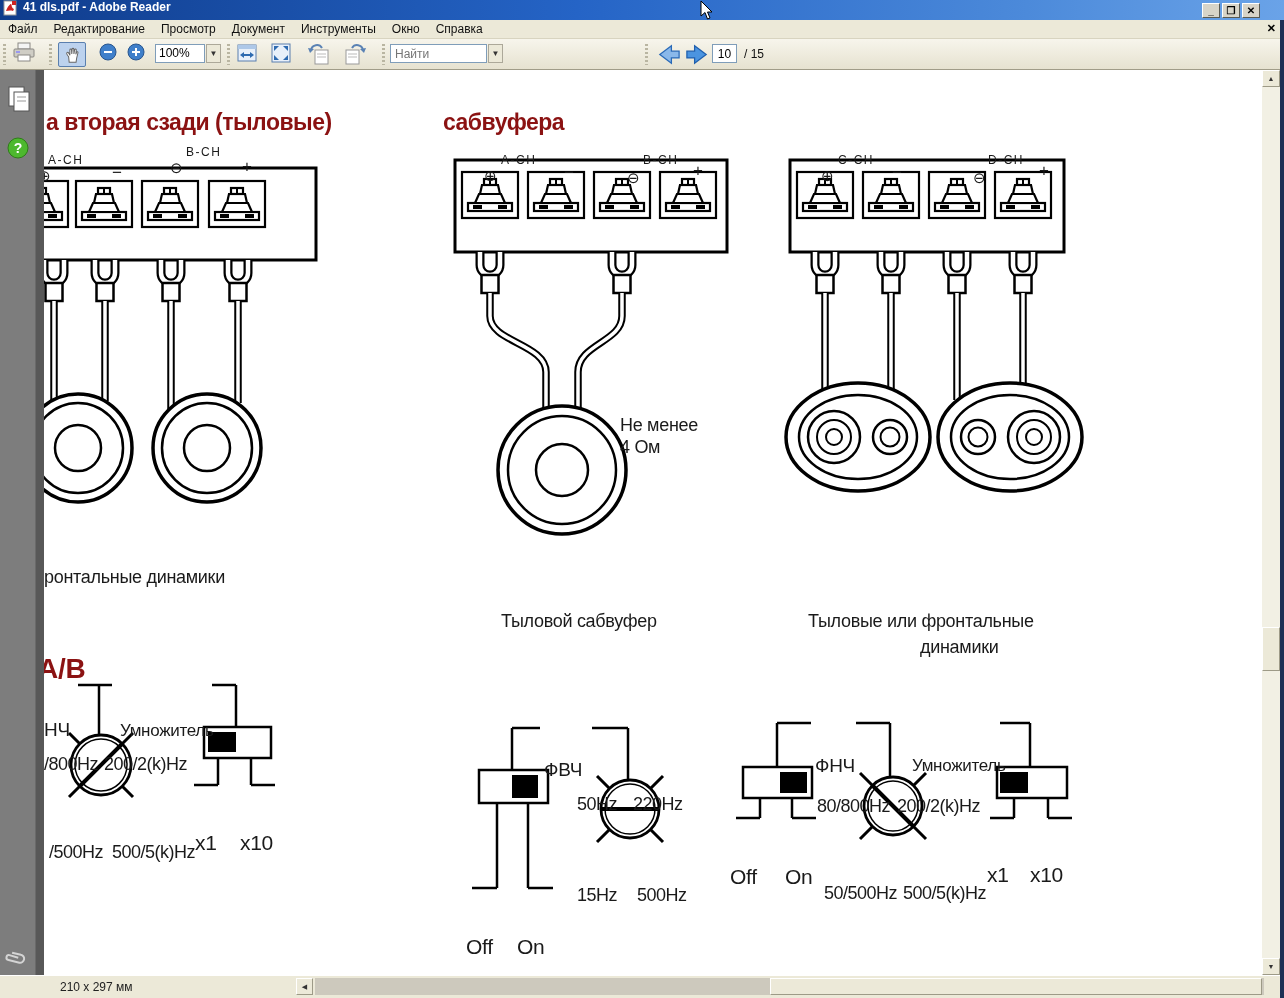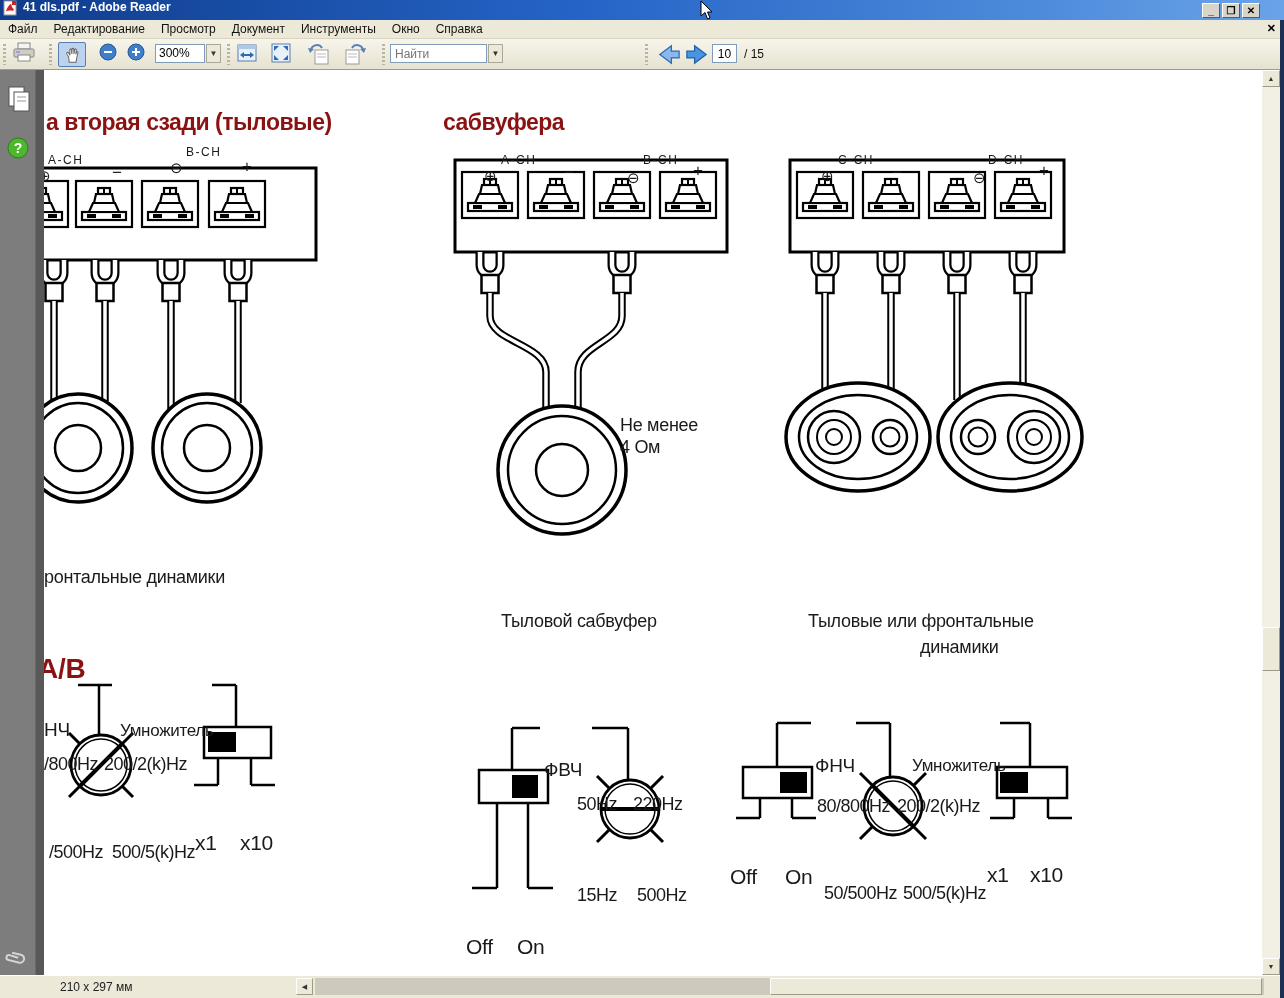--- a/index.html
+++ b/index.html
@@ -140,21 +140,21 @@
         <rect x="6" y="9" width="8" height="2" fill="#fff"></rect>
       </svg>
     </div>
     <div class="tbtn" style="left:126px">
       <svg width="20" height="20" viewBox="0 0 20 20">
         <circle cx="10" cy="10" r="8" fill="#3f7fca" stroke="#28558e"></circle>
         <rect x="6" y="9" width="8" height="2" fill="#fff"></rect>
           <rect x="9" y="6" width="2" height="8" fill="#fff"></rect>
       </svg>
     </div>
-    <div class="combo" style="left:155px;width:50px">300%</div>
+    <div class="combo" style="left:155px;width:50px">100%</div>
     <div class="combo-arrow" style="left:206px">▼</div>
     <div class="grip" style="left:227px"></div>
     <div class="tbtn" style="left:236px">
       <svg width="22" height="22" viewBox="0 0 22 22">
         <rect x="2" y="3" width="18" height="16" fill="#e8f0fa" stroke="#5a7fae"></rect>
         <rect x="2" y="3" width="18" height="4" fill="#aec8e8"></rect>
         <path d="M4,13 L8,10 L8,16 Z" fill="#2d6ab0"></path>
           <path d="M18,13 L14,10 L14,16 Z" fill="#2d6ab0"></path>
         <rect x="7" y="12" width="8" height="2" fill="#2d6ab0"></rect>
       </svg>

